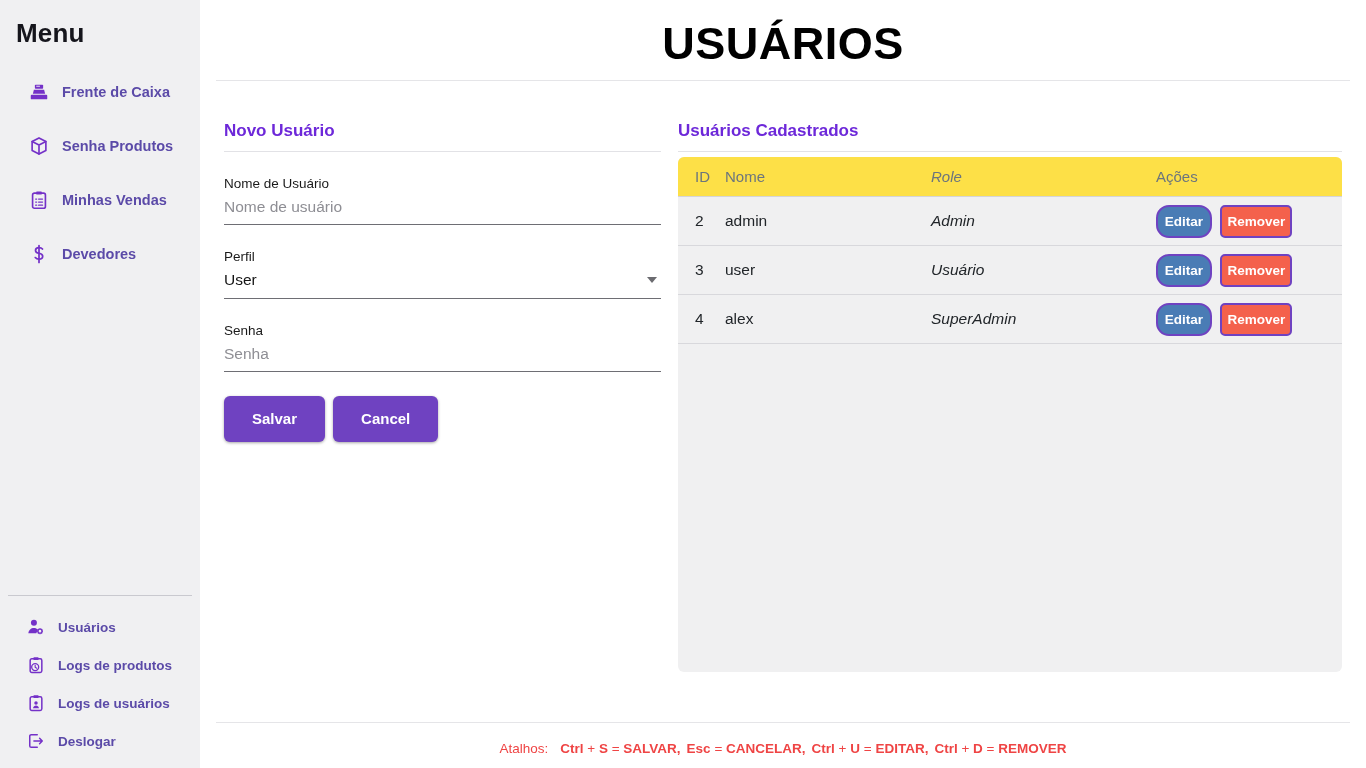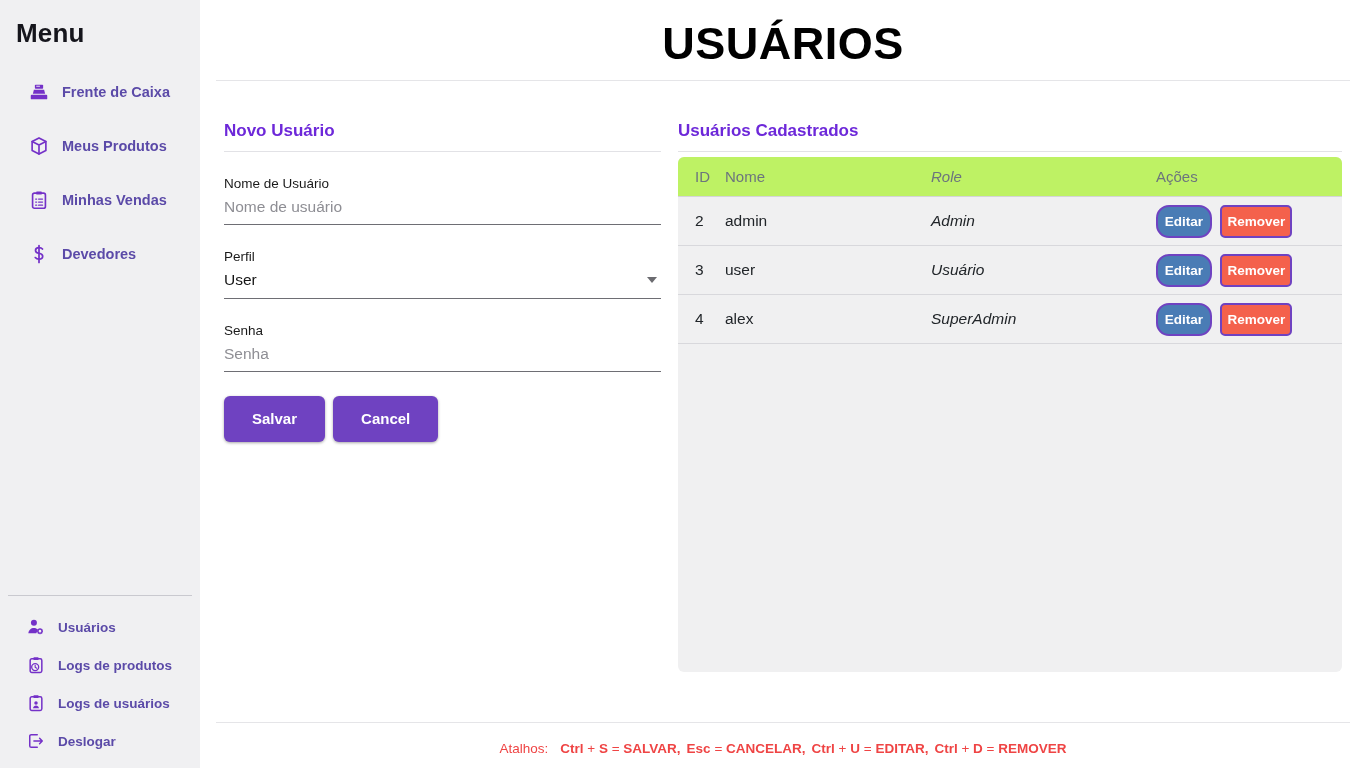--- a/index.html
+++ b/index.html
@@ -46,21 +46,21 @@
   .caret { position:absolute; right:4px; top:13px; width:0; height:0;
     border-left:5px solid transparent; border-right:5px solid transparent; border-top:6px solid #6b6b70; }
   .btn-row { margin-top:24px; display:flex; gap:8px; }
   .btn-purple { min-width:79px; height:46px; padding:0 28px; background:#6f42c1; color:#fff;
     border:none; border-radius:6px; font-family:"Liberation Sans", sans-serif;
     font-size:15px; font-weight:700; cursor:pointer; box-shadow:0 1px 3px rgba(0,0,0,.35); }
 
   
   .table-wrap { margin-top:5px; background:#f0f0f1; border-radius:6px; height:515px; overflow:hidden; }
   table { width:100%; border-collapse:collapse; table-layout:fixed; }
-  thead th { background:#bef264; height:40px; text-align:left; font-size:15px; font-weight:400;
+  thead th { background:#fde047; height:40px; text-align:left; font-size:15px; font-weight:400;
     color:#6c757d; border-bottom:1px solid #d4d4d8; }
   tbody td { height:49px; font-size:15.5px; color:#212529; border-bottom:1px solid #d8d8dc; }
   .col-id { width:47px; padding-left:17px; }
   .col-nome { width:206px; }
   .col-role { width:207px;font-style:italic; }
   .col-acoes { padding-left:18px; }
   .btn-edit { width:56px; height:33px; background:#4a7cb5; color:#fff; border:2px solid #6f42c1;
     border-radius:13px; font-family:"Liberation Sans", sans-serif; font-size:13.5px; font-weight:700;
     cursor:pointer; margin-right:4px; }
   .btn-remove { width:72px; height:33px; background:#f4614c; color:#fff; border:2px solid #6f42c1;
@@ -95,21 +95,21 @@
         </span>
         <span class="lbl">Frente de Caixa</span>
       </div>
       <div class="nav-item">
         <span class="icon">
           <svg viewBox="0 0 24 24" fill="none" stroke="currentColor" stroke-width="1.8" stroke-linejoin="round">
             <path d="M12 3.2 19.5 7.2v9.6L12 20.8 4.5 16.8V7.2L12 3.2z"></path>
             <path d="M4.5 7.2 12 11l7.5-3.8M12 11v9.8" stroke-linecap="round"></path>
           </svg>
         </span>
-        <span class="lbl">Meus Produtos</span>
+        <span class="lbl">Senha Produtos</span>
       </div>
       <div class="nav-item">
         <span class="icon">
           <svg viewBox="0 0 24 24" fill="none" stroke="currentColor" stroke-width="1.8">
             <rect x="5" y="4.5" width="14" height="16.5" rx="2"></rect>
             <rect x="9" y="2.8" width="6" height="3.2" rx="0.6" fill="currentColor" stroke="none"></rect>
             <path d="M8.4 11h1M11.6 11h4.2M8.4 14.3h1M11.6 14.3h4.2M8.4 17.6h1M11.6 17.6h4.2" stroke-linecap="round" stroke-width="1.5"></path>
           </svg>
         </span>
         <span class="lbl">Minhas Vendas</span>

